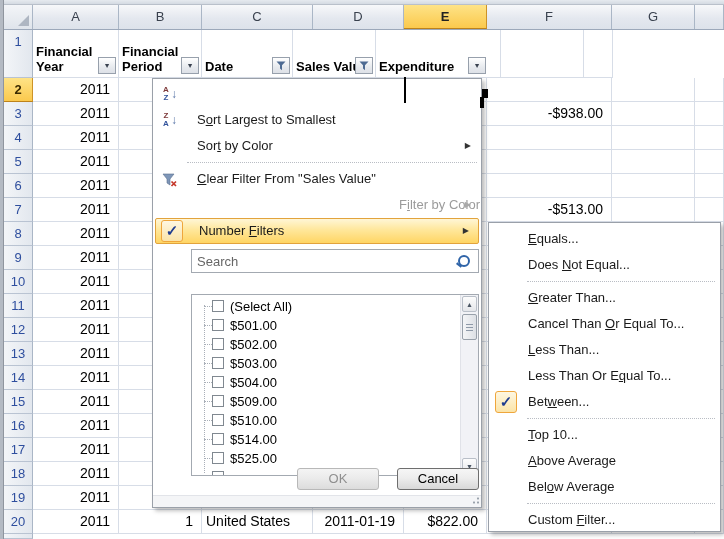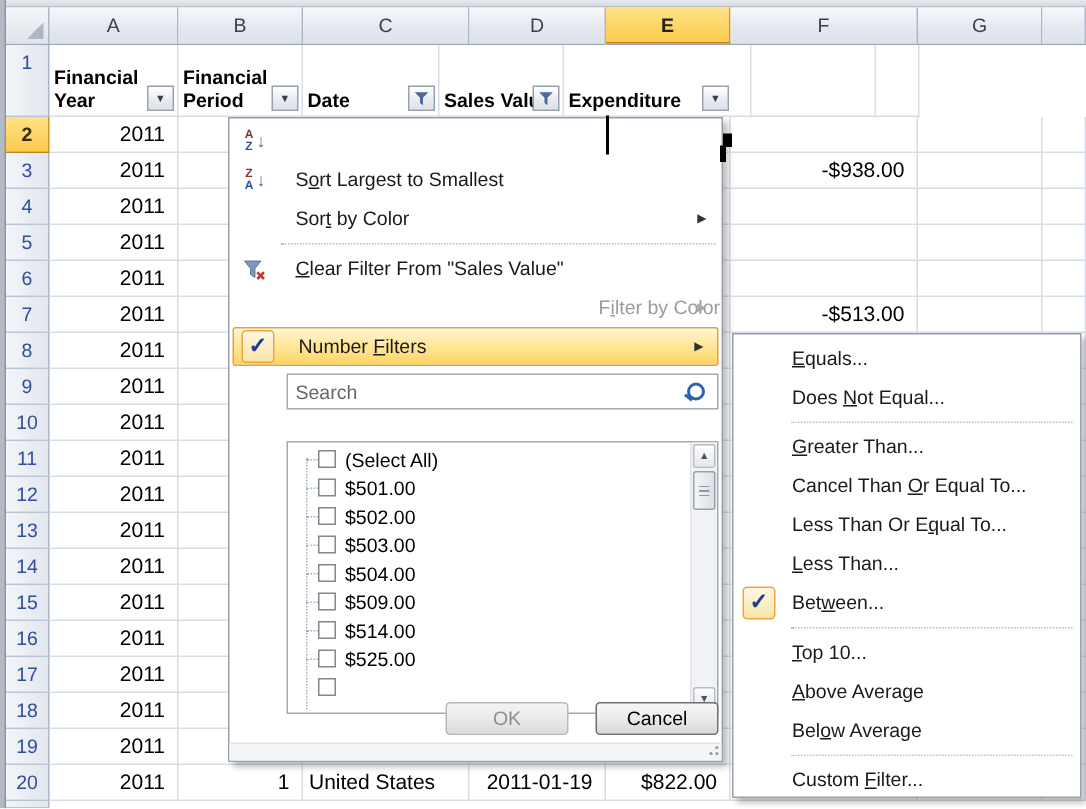--- a/index.html
+++ b/index.html
@@ -429,20 +429,21 @@
 
     <div class="list">
       <div class="litems">
         <div class="vtree"></div>
       <div class="litem"><span class="stub"></span><span class="cb"></span><span>(Select All)</span></div>
           <div class="litem"><span class="stub"></span><span class="cb"></span><span>$501.00</span></div>
           <div class="litem"><span class="stub"></span><span class="cb"></span><span>$502.00</span></div>
           <div class="litem"><span class="stub"></span><span class="cb"></span><span>$503.00</span></div>
           <div class="litem"><span class="stub"></span><span class="cb"></span><span>$504.00</span></div>
           <div class="litem"><span class="stub"></span><span class="cb"></span><span>$509.00</span></div>
+          <div class="litem"><span class="stub"></span><span class="cb"></span><span>$510.00</span></div>
           <div class="litem"><span class="stub"></span><span class="cb"></span><span>$514.00</span></div>
           <div class="litem"><span class="stub"></span><span class="cb"></span><span>$525.00</span></div>
           <div class="litem">
             <span class="cb"></span>
           </div>
         </div>
       <div class="vsb">
         <div class="sbtn up">▲</div>
         <div class="sthumb"></div>
         <div class="sbtn down">▼</div>
@@ -456,22 +457,22 @@
         <span class="grip"></span>
       </div>
   </div>
 
   <div class="submenu">
       <div class="smitem"><span class="mtext"><span></span><span class="k">E</span><span>quals...</span></span></div>
       <div class="smitem"><span class="mtext"><span>Does </span><span class="k">N</span><span>ot Equal...</span></span></div>
       <div class="smsep"></div>
       <div class="smitem"><span class="mtext"><span></span><span class="k">G</span><span>reater Than...</span></span></div>
       <div class="smitem"><span class="mtext"><span>Cancel Than </span><span class="k">O</span><span>r Equal To...</span></span></div>
+      <div class="smitem"><span class="mtext"><span></span><span class="k">L</span><span>ess Than...</span></span></div>
       <div class="smitem"><span class="mtext"><span>Less Than Or E</span><span class="k">q</span><span>ual To...</span></span></div>
-      <div class="smitem"><span class="mtext"><span></span><span class="k">L</span><span>ess Than...</span></span></div>
       <div class="smitem"><span class="smcheck">✓</span><span class="mtext"><span>Bet</span><span class="k">w</span><span>een...</span></span></div>
       <div class="smsep"></div>
       <div class="smitem"><span class="mtext"><span></span><span class="k">T</span><span>op 10...</span></span></div>
       <div class="smitem"><span class="mtext"><span></span><span class="k">A</span><span>bove Average</span></span></div>
       <div class="smitem"><span class="mtext"><span>Bel</span><span class="k">o</span><span>w Average</span></span></div>
       <div class="smsep"></div>
       <div class="smitem"><span class="mtext"><span>Custom </span><span class="k">F</span><span>ilter...</span></span></div>
     </div>
 
   <div class="frag frag1"></div>

